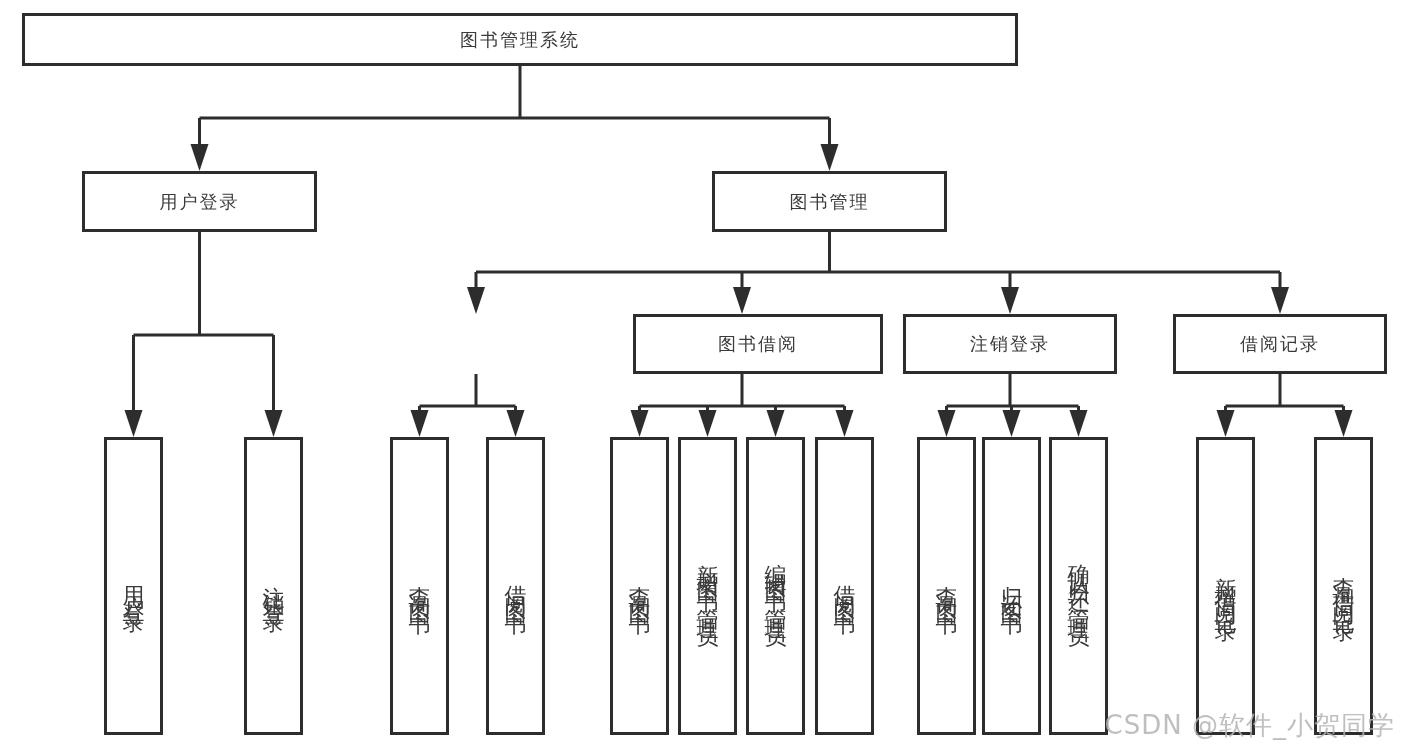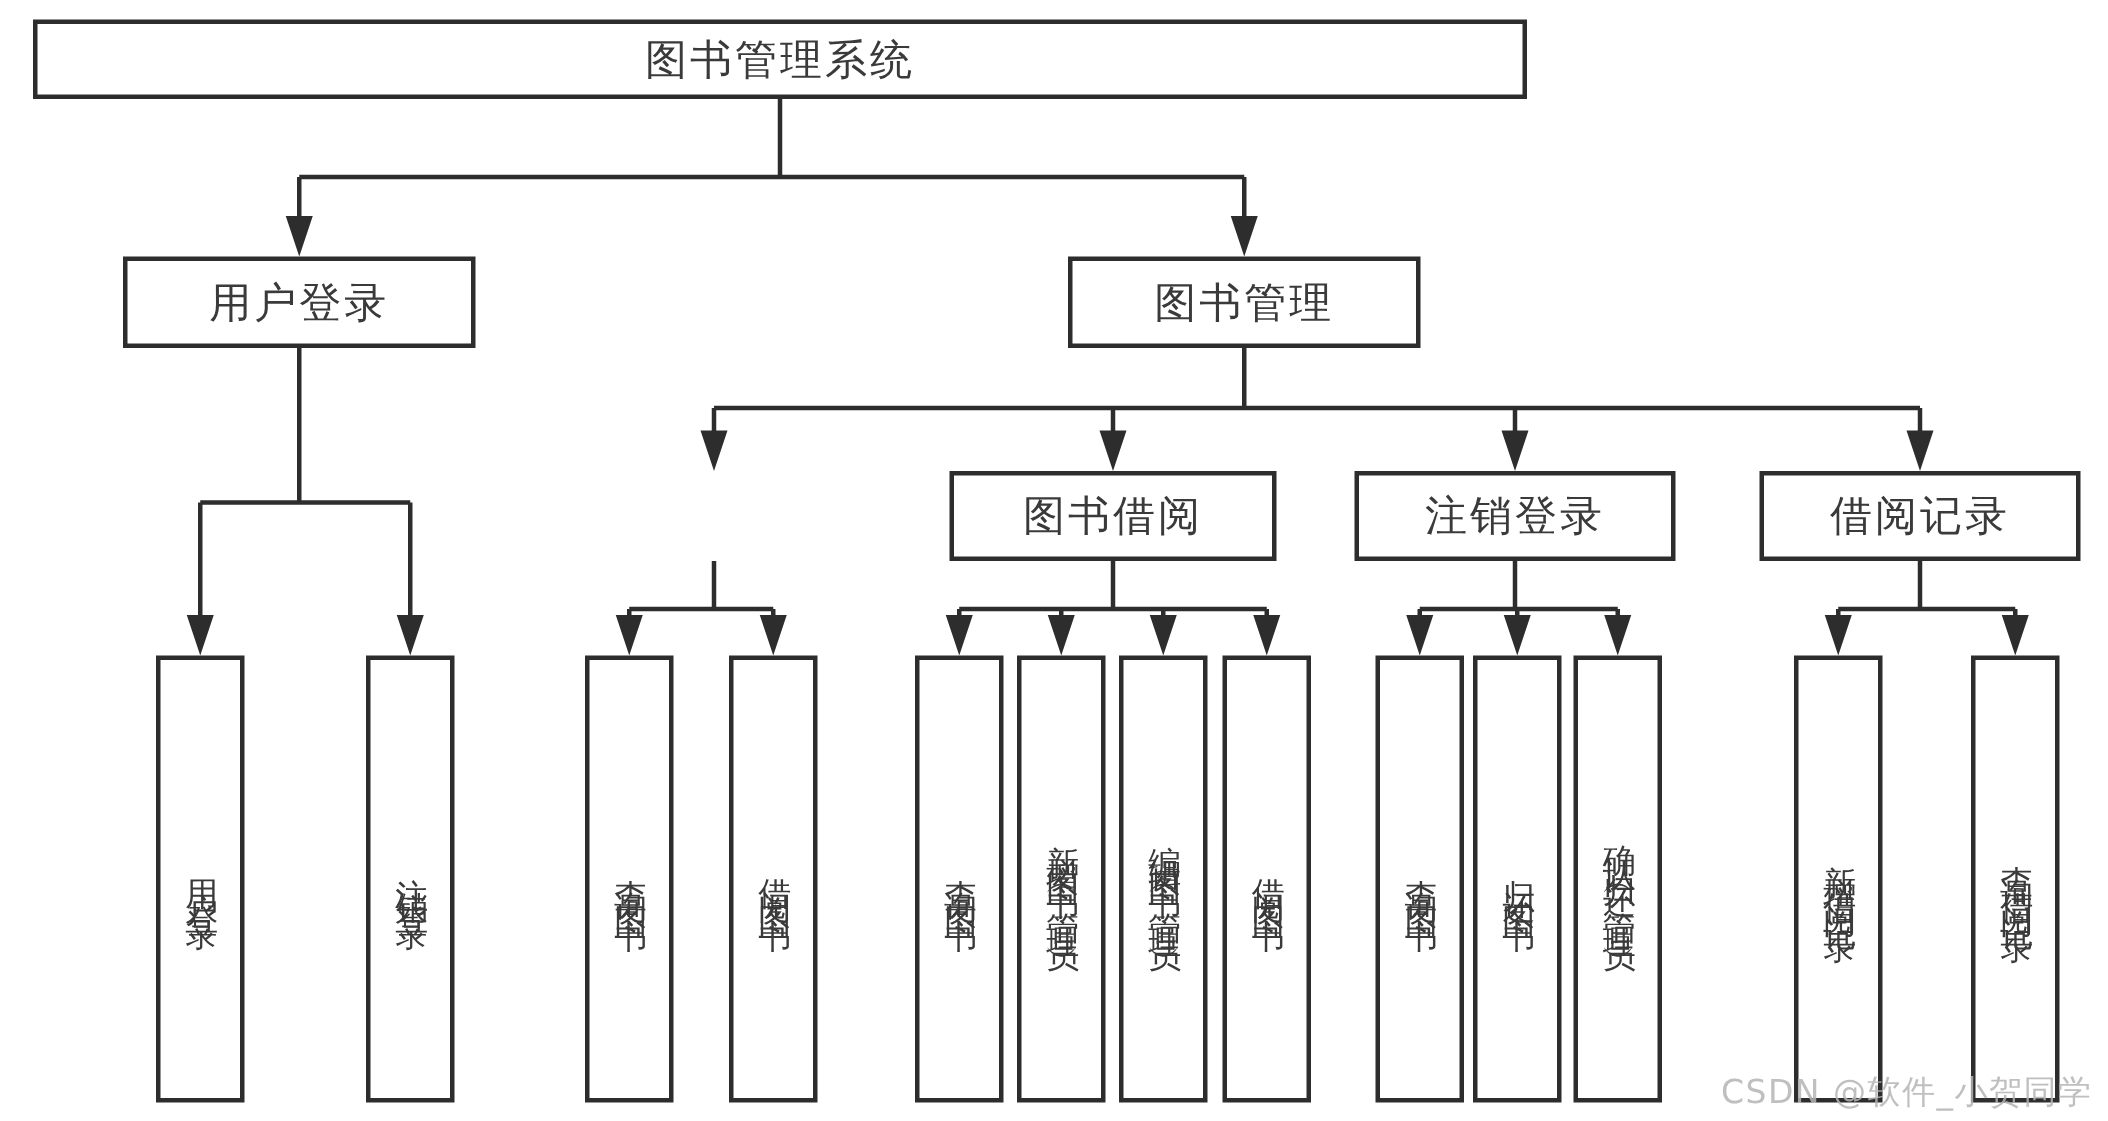--- a/index.html
+++ b/index.html
@@ -21,21 +21,21 @@
     position:absolute;
     box-sizing:border-box;
     border:3px solid var(--line);
     background:var(--box-bg);
     display:flex;
     align-items:center;
     justify-content:center;
     color:var(--text);
   }
   .hbox{
-    font-size:28px;
+    font-size:18px;
     letter-spacing:2px;
   }
   .vbox{
     font-size:22px;
     writing-mode:vertical-rl;
     text-orientation:mixed;
     letter-spacing:9px;
     line-height:1;
   }
   #connector-svg{
@@ -50,21 +50,21 @@
     fill:none;
   }
   #connector-svg polygon{
     fill:var(--line);
     stroke:none;
   }
   .watermark{
     position:absolute;
     right:10px;
     bottom:4px;
-    font-size:22px;
+    font-size:26px;
     color:var(--watermark);
     opacity:.85;
     letter-spacing:1px;
     white-space:nowrap;
     z-index:5;
   }
 </style>
 </head>
 <body>
 
@@ -129,21 +129,21 @@
     <span>图书管理系统</span>
   </div>
 
   <div class="node hbox" style="left:82px;top:171px;width:235px;height:61px">
     <span>用户登录</span>
   </div>
   <div class="node hbox" style="left:712px;top:171px;width:235px;height:61px">
     <span>图书管理</span>
   </div>
 
-  <div class="node hbox" style="left:633px;top:314px;width:218px;height:60px">
+  <div class="node hbox" style="left:633px;top:314px;width:250px;height:60px">
     <span>图书借阅</span>
   </div>
   <div class="node hbox" style="left:903px;top:314px;width:214px;height:60px">
     <span>注销登录</span>
   </div>
   <div class="node hbox" style="left:1173px;top:314px;width:214px;height:60px">
     <span>借阅记录</span>
   </div>
 
   <div class="node vbox" style="left:104px;top:437px;width:59px;height:298px">

